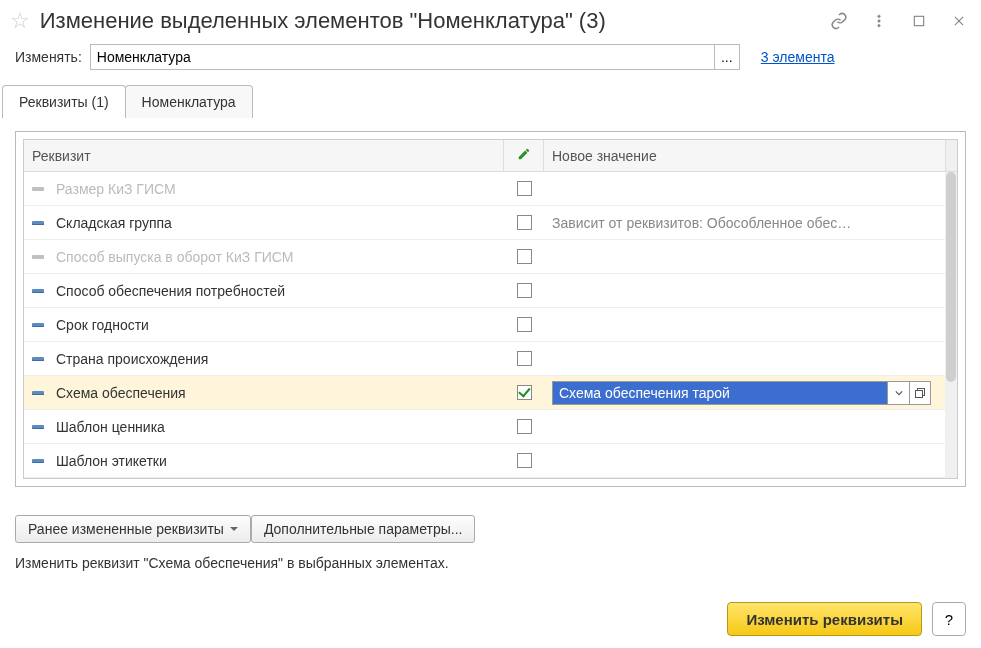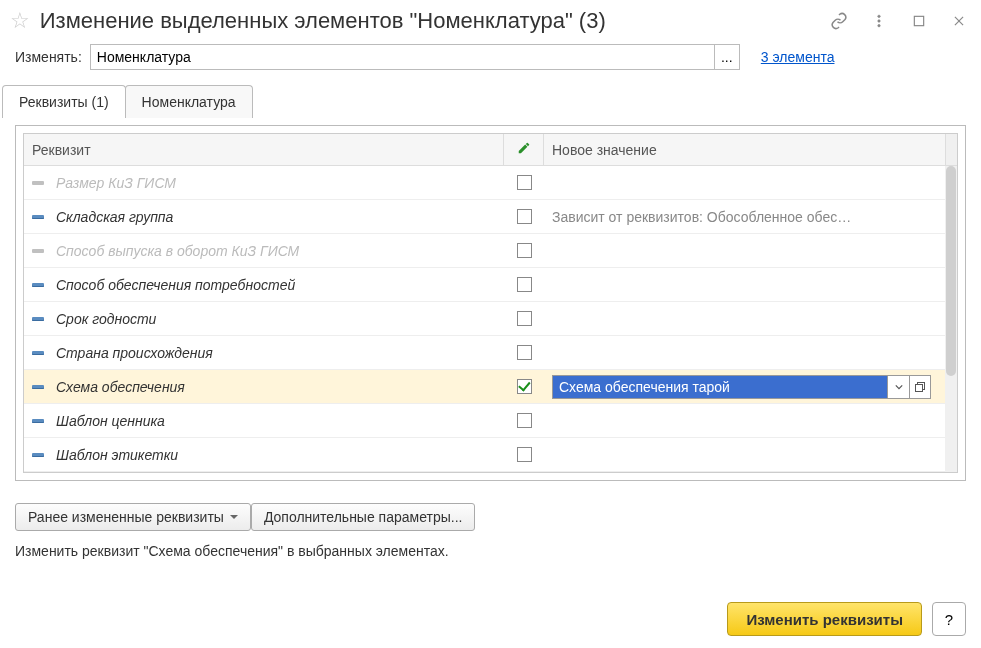--- a/index.html
+++ b/index.html
@@ -87,21 +87,21 @@
     position: relative;
     top: 1px;
     border-radius: 4px 4px 0 0;
   }
   .tab.active {
     background: #fff;
     z-index: 3;
   }
   .tab + .tab { margin-left: -1px; }
   .grid-panel {
-    margin: 8px 15px;
+    margin: 14px 15px;
     border: 1px solid #bbb;
     padding: 7px;
     position: relative;
     z-index: 1;
   }
   .grid {
     border: 1px solid #ccc;
     background: #fff;
     position: relative;
   }
@@ -140,21 +140,21 @@
     height:100%;
   }
   .pencil-icon { color: #2a8f2a; }
   .grid-body { position: relative; }
   .grid-row {
     display: flex;
     align-items: center;
     height: 34px;
     border-bottom: 1px solid #eee;
   }
-  .grid-row .col-name { border-right: none; font-style: italic; }
+  .grid-row .col-name { border-right: none; }
   .grid-row .col-check { border-right: none; }
   .dash-ico {
     display:inline-block; width:12px; height:4px; background:#5a8cc0; margin-right:12px; border-radius:1px;
     box-shadow: inset 0 -1px 0 #3a6ca0;
   }
   .row-label { color:#333; }
   .row-disabled .row-label { color:#bbb; }
   .row-disabled .dash-ico { background:#c0c0c0; box-shadow:none; }
   .cbox {
     width:15px; height:15px; border:1px solid #888; background:#fff; display:inline-flex; align-items:center; justify-content:center;

